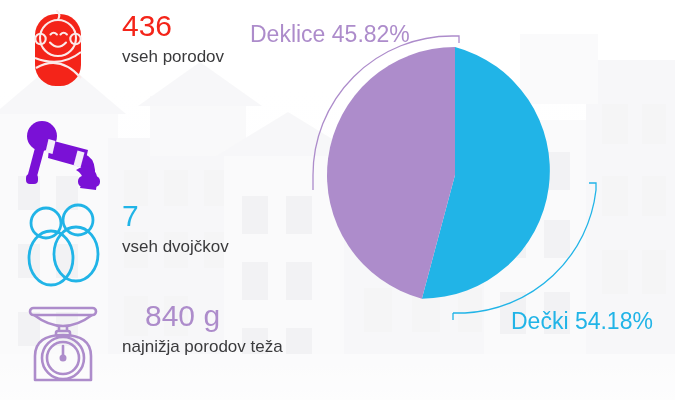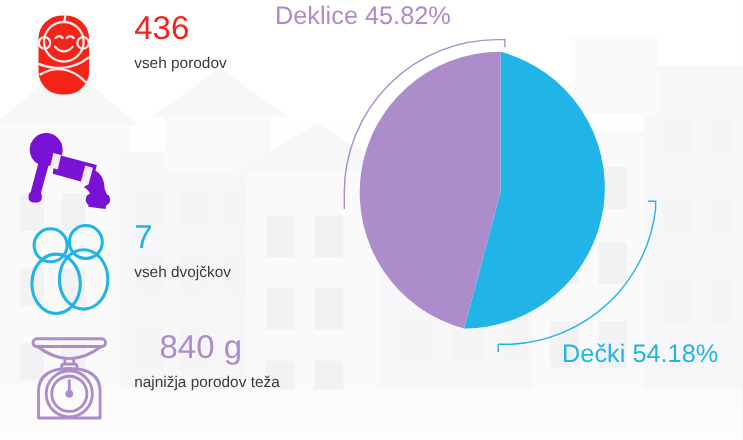--- a/index.html
+++ b/index.html
@@ -87,21 +87,21 @@
     top: 2px;
   }
   .stat-value {
     font-size: 30px;
     line-height: 36px;
     font-weight: 400;
     letter-spacing: 0px;
     white-space: nowrap;
   }
   .stat-label {
-    font-size: 14px;
+    font-size: 17px;
     line-height: 18px;
     color: #3a3a3c;
     white-space: nowrap;
     margin-top: 4px;
   }
 
   #row-births   { top: 6px; }
   #row-newborns { top: 106px; }
   #row-twins    { top: 196px; }
   #row-weight   { top: 296px; }
@@ -114,21 +114,21 @@
   }
   .pie-label {
     position: absolute;
     font-size: 23px;
     line-height: 28px;
     font-weight: 400;
     white-space: nowrap;
   }
   #label-girls {
     left: -45px;
-    top: 0;
+    top: 20px;
   }
   #label-boys {
     left: 216px;
     top: 307px;
   }
 </style>
 </head>
 <body>
 
 <div id="infographic">

